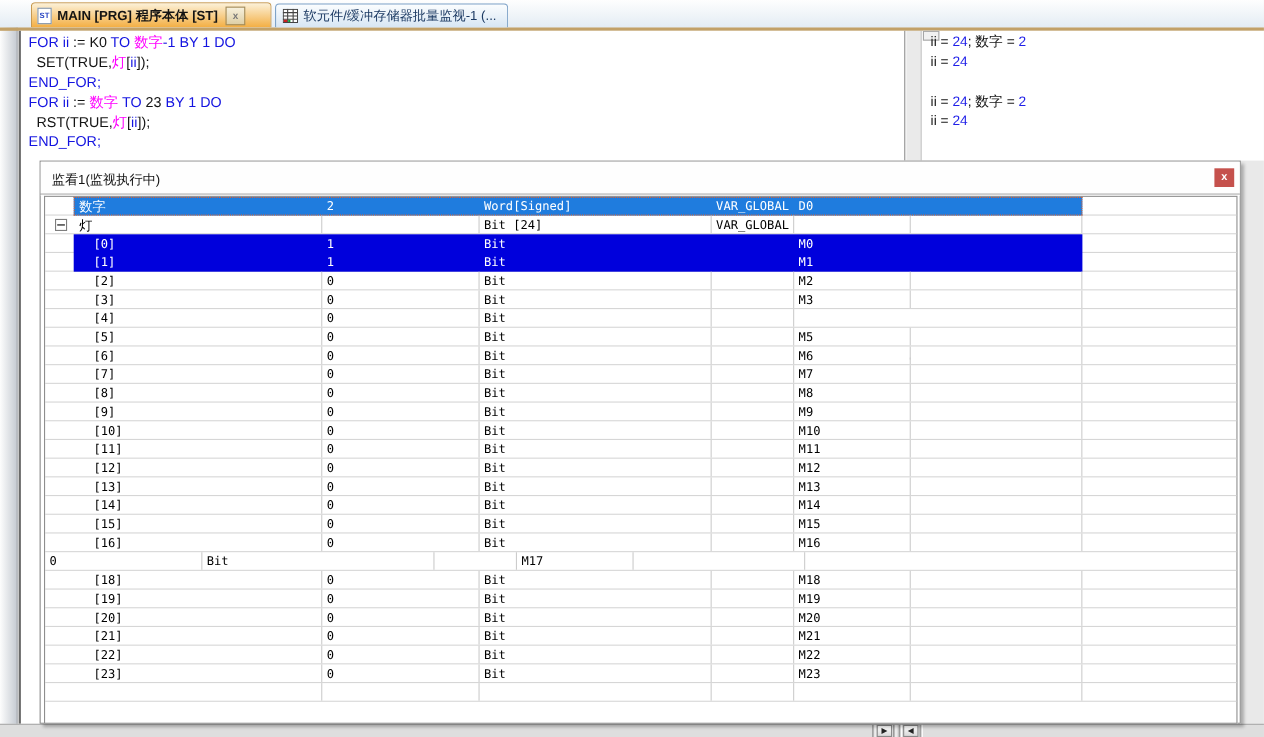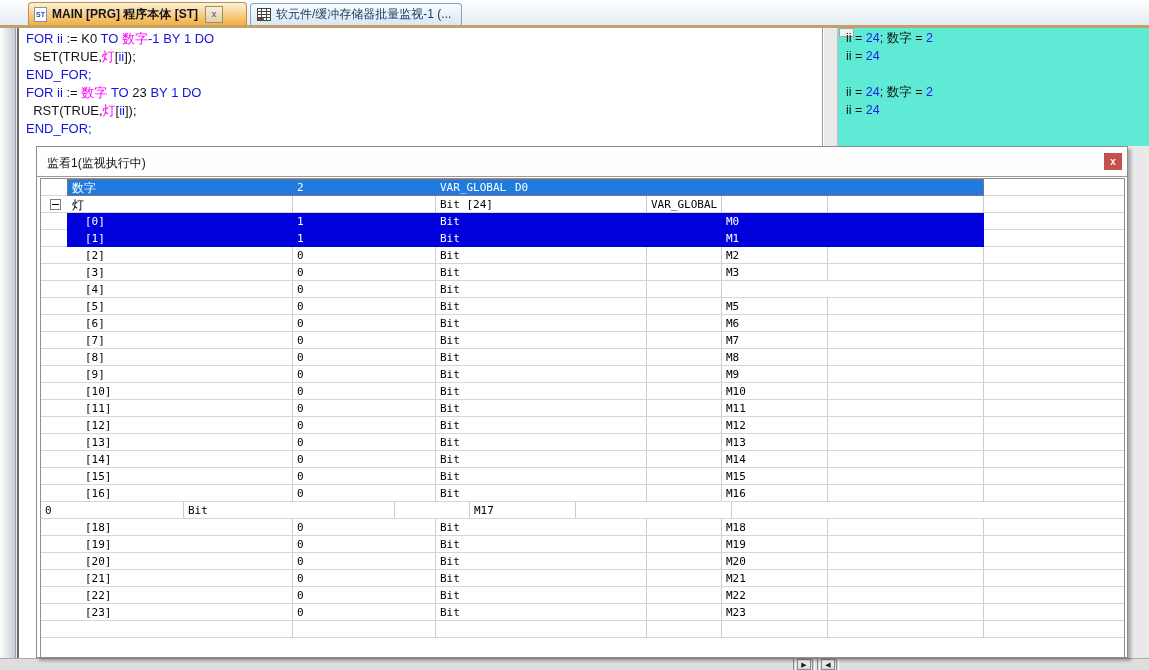--- a/index.html
+++ b/index.html
@@ -24,21 +24,21 @@
   .st-icon{width:13px;height:15px;background:#fff;border:1px solid #8494A6;box-sizing:border-box;
     display:flex;align-items:center;justify-content:center;font-size:7px;font-weight:bold;color:#2B47C4;}
 
   
   .code-pane{position:absolute;left:17px;top:28px;width:805px;height:630px;background:#fff;
     border-left:2px solid #6A6A6A;box-sizing:border-box;}
   .cline{position:absolute;left:7px;white-space:pre;font-size:13px;line-height:15px;}
   
   .vsplitter{position:absolute;left:822px;top:28px;width:16px;height:118px;background:#EAEAEA;
     border-left:1px solid #969696;border-right:1px solid #BFBFBF;box-sizing:border-box;box-shadow:inset 1px 0 0 #fff;}
-  .monitor-pane{position:absolute;left:838px;top:28px;width:311px;height:118px;background:#5eead4;}
+  .monitor-pane{position:absolute;left:838px;top:28px;width:311px;height:118px;background:#ffffff;}
   .corner-box{position:absolute;left:1px;top:0;width:15px;height:9px;background:#F1F1F1;border:1px solid #A6A6A6;box-sizing:border-box;}
   .mline{position:absolute;left:8px;white-space:pre;font-size:12.5px;line-height:15px;}
 
   
   .watch{position:absolute;left:36px;top:146px;width:1092px;height:512px;background:#FFFFFF;
     border:1px solid #8C8C8C;box-sizing:border-box;box-shadow:3px 3px 3px rgba(0,0,0,0.28);}
   .wtitle{position:absolute;left:0;top:0;right:0;height:29px;background:#FEFEFE;}
   .wtitle .txt{position:absolute;left:10px;top:8px;font-size:12px;color:#111;}
   .wclose{position:absolute;right:5px;top:6px;width:18px;height:17px;background:#C5514C;color:#fff;
     font-size:10px;font-weight:bold;display:flex;align-items:center;justify-content:center;cursor:default;}
@@ -135,20 +135,21 @@
       <span class="txt">监看1(监视执行中)</span>
       <div class="wclose">x</div>
     </div>
     <div class="wsep"></div>
     <div class="wbody">
       <div id="wrows">
           <div class="wrow hl-selected">
             <div class="hlbar"></div>
             <div class="wcell" style="width: 252px; padding-left: 31px;">数字</div>
             <div class="wcell mono" style="width: 143px;">2</div>
+            <div class="wcell mono" style="width: 211px;">Word[Signed]</div>
             <div class="wcell mono" style="width: 75px;">VAR_GLOBAL</div>
             <div class="wcell mono" style="width: 106px;">D0</div>
             <div class="wcell mono" style="width: 156px;"></div>
             <div class="wcell wfill"></div>
           </div>
           <div class="wrow">
             <div class="expbox"></div>
             <div class="wcell" style="width: 252px; padding-left: 31px;">灯</div>
             <div class="wcell mono" style="width: 143px;"></div>
             <div class="wcell mono" style="width: 211px;">Bit [24]</div>

